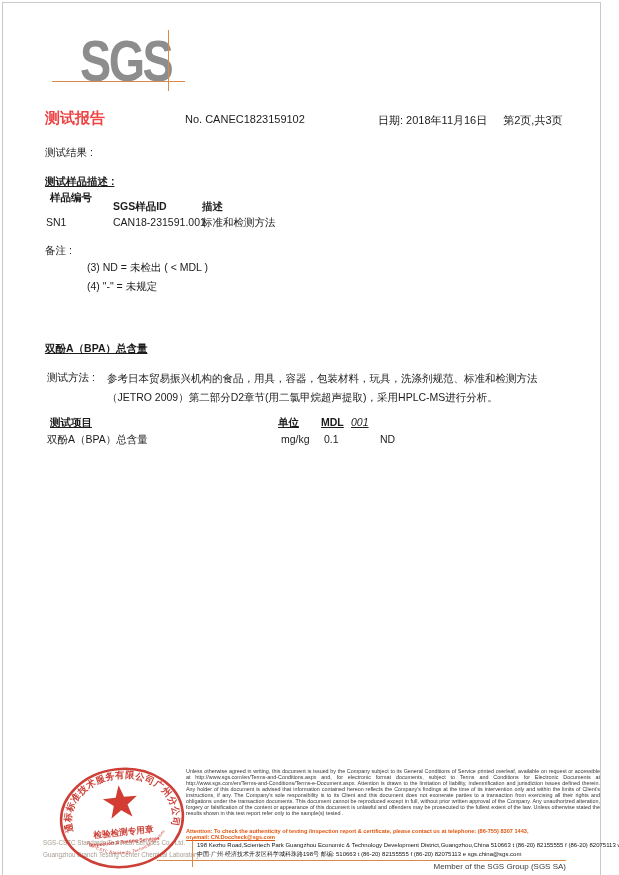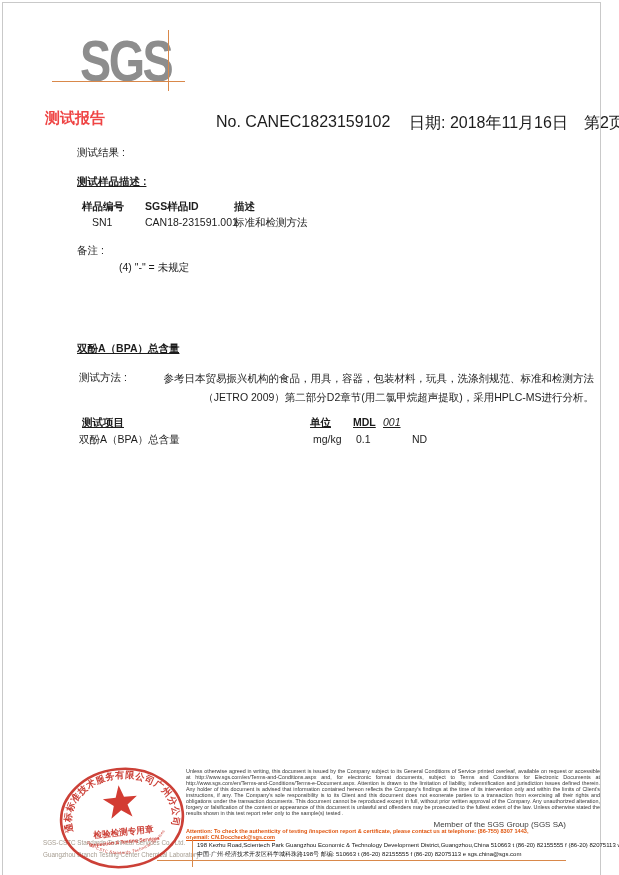--- a/index.html
+++ b/index.html
@@ -6,66 +6,67 @@
   html,body { width:619px; height:875px; background:#ffffff; overflow:hidden;
               font-family:"Liberation Sans","DejaVu Sans",sans-serif; color:#1c1c1c; }
   .abs { position:absolute; }
   .page-frame { position:absolute; left:2px; top:2px; width:599px; height:873px;
                 border-top:1px solid #c9c9c9; border-left:1px solid #c9c9c9;
                 border-right:1px solid #c9c9c9; background:#ffffff; }
   .logo-sgs { left:80px; top:40px; font-size:57px; font-weight:bold; color:#8d8d8d;
               line-height:0.74; letter-spacing:-3px; transform:scaleX(0.82); transform-origin:left top; }
   .oline { background:#d9884a; }
   .title { left:45px; top:109px; font-size:15px; font-weight:bold; color:#ef4444; }
-  .t11 { font-size:16px;margin-left:31px; }
-  .t10 { font-size:10.5px;margin-left:32px; }
+  .t11 { font-size:11px; }
+  .t10 { font-size:10.5px; }
   .bold { font-weight:bold; }
   .und { text-decoration:underline; }
   .ital { font-style:italic; }
   .legal { left:186px; top:769px; width:414px; font-size:5.4px; line-height:5.95px;
            text-align:justify; color:#383838; }
   .attention { left:186px; top:828px; width:418px; font-size:5.6px; line-height:6.4px;
                font-weight:bold; color:#e0560f; }
   .addr { left:197px; top:841px; width:404px; font-size:6px; line-height:9.2px; color:#141414; white-space:nowrap; }
   .graytxt { color:#a59c90; font-size:6.3px; white-space:nowrap; }
-  .member { left:366px; top:820px; width:200px; text-align:right; font-size:8px; color:#3b3b3b; }
+  .member { left:366px; top:862px; width:200px; text-align:right; font-size:8px; color:#3b3b3b; }
 </style>
 </head>
 <body>
 
 <div class="page-frame"></div>
 
 <div class="abs logo-sgs">SGS</div>
 <div class="abs oline" style="left:52px;top:81px;width:133px;height:1.3px;"></div>
 <div class="abs oline" style="left:168px;top:30px;width:1.3px;height:61px;"></div>
 
 <div class="abs title">测试报告</div>
 <div class="abs t11" style="left:185px;top:113px;">No. CANEC1823159102</div>
 <div class="abs t11" style="left:378px;top:113px;white-space:nowrap;">
   <span>日期: 2018年11月16日</span><span style="display:inline-block;width:16px;"></span><span>第2页,共3页</span>
 </div>
 
 <div class="abs t10" style="left:45px;top:146px;">测试结果 :</div>
 <div class="abs t10 bold und" style="left:45px;top:175px;">测试样品描述 :</div>
 
-<div class="abs t10 bold" style="left:50px;top:200px;text-align:center;">样品编号</div>
+<div class="abs t10 bold" style="left:50px;top:191px;text-align:center;">样品编号</div>
 <div class="abs t10 bold" style="left:113px;top:200px;">SGS样品ID</div>
 <div class="abs t10 bold" style="left:202px;top:200px;">描述</div>
-<div class="abs t10" style="left:60px;top:216px;">SN1</div>
+<div class="abs t10" style="left:46px;top:216px;">SN1</div>
 <div class="abs t10" style="left:113px;top:216px;">CAN18-231591.001</div>
 <div class="abs t10" style="left:202px;top:216px;">标准和检测方法</div>
 
 <div class="abs t10" style="left:45px;top:244px;">备注 :</div>
 <div class="abs" style="left:87px;top:261px;">
+  <div class="t10" style="height:18.5px;">(3) ND = 未检出 ( &lt; MDL )</div>
   <div class="t10" style="height:18.5px;">(4) "-" = 未规定</div>
 </div>
 
 <div class="abs t10 bold und" style="left:45px;top:342px;">双酚A（BPA）总含量</div>
 <div class="abs t10" style="left:47px;top:371px;">测试方法 :</div>
-<div class="abs t10" style="left:107px;top:369px;width:455px;line-height:19px;text-align:right;">参考日本贸易振兴机构的食品，用具，容器，包装材料，玩具，洗涤剂规范、标准和检测方法（JETRO 2009）第二部分D2章节(用二氯甲烷超声提取)，采用HPLC-MS进行分析。</div>
+<div class="abs t10" style="left:107px;top:369px;width:455px;line-height:19px;">参考日本贸易振兴机构的食品，用具，容器，包装材料，玩具，洗涤剂规范、标准和检测方法（JETRO 2009）第二部分D2章节(用二氯甲烷超声提取)，采用HPLC-MS进行分析。</div>
 
 <div class="abs t10 bold und" style="left:50px;top:416px;">测试项目</div>
 <div class="abs t10 bold und" style="left:278px;top:416px;">单位</div>
 <div class="abs t10 bold und" style="left:321px;top:416px;">MDL</div>
 <div class="abs t10 ital und" style="left:351px;top:416px;">001</div>
 <div class="abs t10" style="left:47px;top:433px;">双酚A（BPA）总含量</div>
 <div class="abs t10" style="left:281px;top:433px;">mg/kg</div>
 <div class="abs t10" style="left:324px;top:433px;">0.1</div>
 <div class="abs t10" style="left:380px;top:433px;">ND</div>
 

